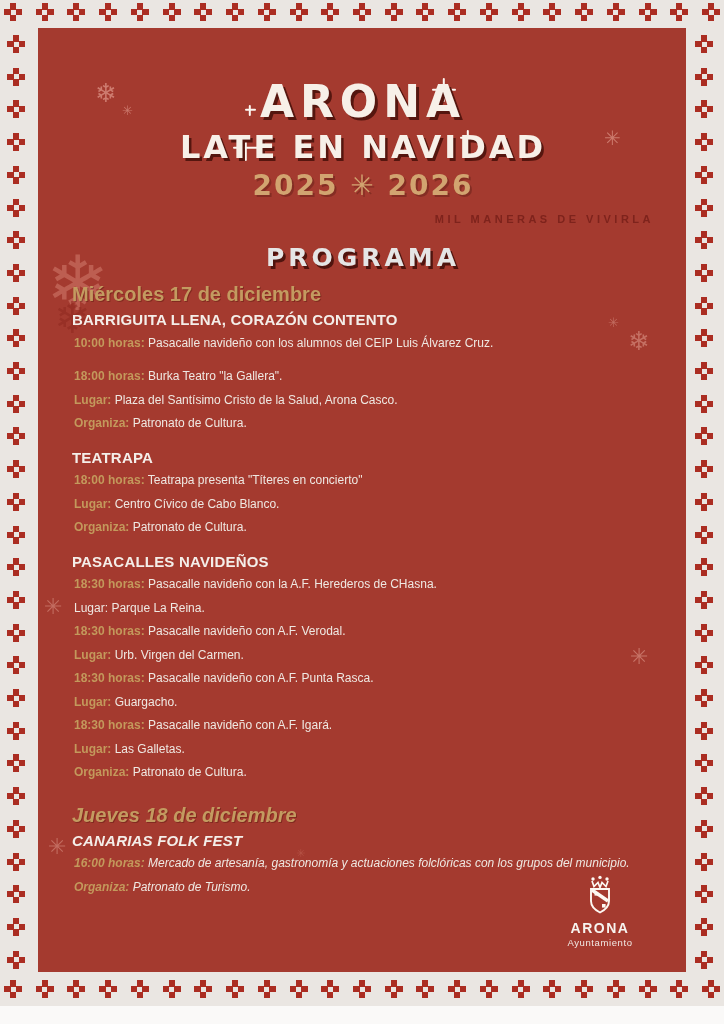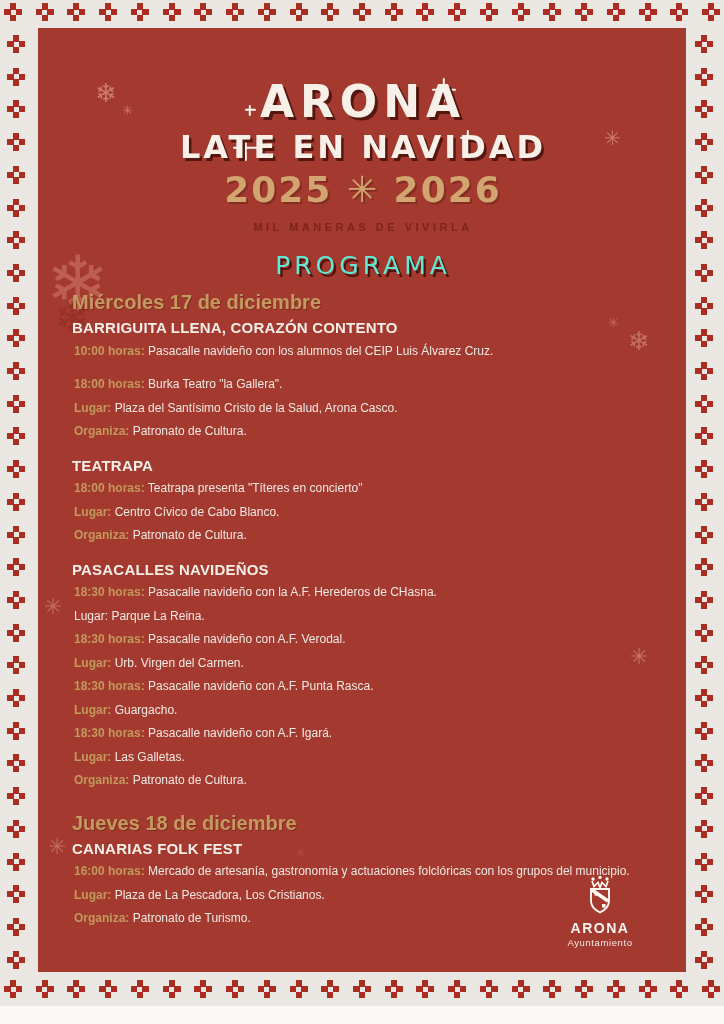--- a/index.html
+++ b/index.html
@@ -24,30 +24,30 @@
   .sparkle::after{content:"";position:absolute;top:50%;left:0;height:2.4px;width:100%;
     transform:translateY(-50%);background:#fdf8f2;border-radius:2px;}
 
   .content{position:relative;z-index:2;height:100%;box-sizing:border-box;padding:52px 32px 0 34px;}
 
   .logo-block{text-align:center;}
   .logo-title{margin:0;font-family:"DejaVu Sans",sans-serif;font-weight:bold;font-size:44px;
     letter-spacing:6px;color:#f7f0e8;text-shadow:3px 3px 0 #55160f;line-height:1;}
   .logo-subtitle{margin:7px 0 0;font-family:"DejaVu Sans",sans-serif;font-weight:bold;font-size:32px;
     letter-spacing:3px;color:#f7f0e8;text-shadow:2.5px 2.5px 0 #55160f;line-height:1;}
-  .logo-years{margin:9px 0 0;font-family:"DejaVu Sans",sans-serif;font-weight:bold;font-size:36px;
+  .logo-years{margin:9px 0 0;font-family:"DejaVu Sans",sans-serif;font-weight:bold;font-size:28px;
     letter-spacing:2px;color:#d2a470;text-shadow:2px 2px 0 rgba(60,15,10,.3);line-height:1;}
-  .logo-tagline{margin:14px 0 0;font-size:11px;font-weight:bold;letter-spacing:3.5px;color:#7e231c;line-height:1;}
-
-  .heading{margin:20px 0 8px;text-align:center;font-family:"DejaVu Sans",sans-serif;font-weight:normal;
-    font-size:25px;letter-spacing:4px;color:#5eead4;text-shadow:2.5px 2.5px 0 #4f140e;line-height:1;}
+  .logo-tagline{margin:14px 0 0;font-size:11px;font-weight:bold;letter-spacing:3.5px;color:#7e231c;line-height:1;text-align:right;}
+
+  .heading{margin:20px 0 8px;text-align:center;font-family:"DejaVu Sans",sans-serif;font-weight:bold;
+    font-size:25px;letter-spacing:4px;color:#e5e5e5;text-shadow:2.5px 2.5px 0 #4f140e;line-height:1;}
 
   .day-date{margin:13px 0 4px;font-size:20px;font-weight:bold;color:#c39b60;
     text-shadow:1px 1px 0 rgba(80,20,10,.4);line-height:1.1;}
-  .day + .day{margin-top:20px;}
+  .day + .day{margin-top:20px;font-style:italic;}
   .event{margin-bottom:12px;}
   .event-title{margin:0 0 2px;font-size:15px;font-weight:bold;color:#f4eee9;letter-spacing:.2px;line-height:21.5px;}
   .line{margin:2px;font-size:12px;line-height:21.5px;color:#efe8e2;}
   .lbl{color:#c3995c;font-weight:bold;}
   .line.plain .lbl{color:#efe8e2;font-weight:normal;}
   .line.justify{text-align:justify;}
 
   .footer-logo{position:absolute;right:26px;bottom:24px;width:120px;text-align:center;z-index:2;}
   .crest{display:block;margin:0 auto 3px;}
   .footer-name{font-size:14px;font-weight:bold;letter-spacing:1.5px;color:#f7f3ef;line-height:1.2;}
@@ -222,21 +222,20 @@
             <p class="line"><span class="lbl">18:30 horas:</span> <span class="txt">Pasacalle navideño con A.F. Igará.</span></p>
             <p class="line"><span class="lbl">Lugar:</span> <span class="txt">Las Galletas.</span></p>
             <p class="line"><span class="lbl">Organiza:</span> <span class="txt">Patronato de Cultura.</span></p>
           </div>
         </section>
         <section class="day">
           <h2 class="day-date">Jueves 18 de diciembre</h2>
           <div class="event">
             <h3 class="event-title">CANARIAS FOLK FEST</h3>
             <p class="line justify"><span class="lbl">16:00 horas:</span> <span class="txt">Mercado de artesanía, gastronomía y actuaciones folclóricas con los grupos del municipio.</span></p>
-            <p class="line"><span class="lbl">Lugar:</span> <span class="txt">Plaza de La Pescadora, Los Cristianos.</span></p>
             <p class="line"><span class="lbl">Organiza:</span> <span class="txt">Patronato de Turismo.</span></p>
           </div>
         </section>
       </div>
   </div>
 
   <div class="footer-logo">
     <svg class="crest" width="30" height="42" viewBox="0 0 30 42">
       <circle cx="8" cy="4" r="1.7" fill="#fdf8f2"></circle>
       <circle cx="15" cy="2.4" r="1.7" fill="#fdf8f2"></circle>

